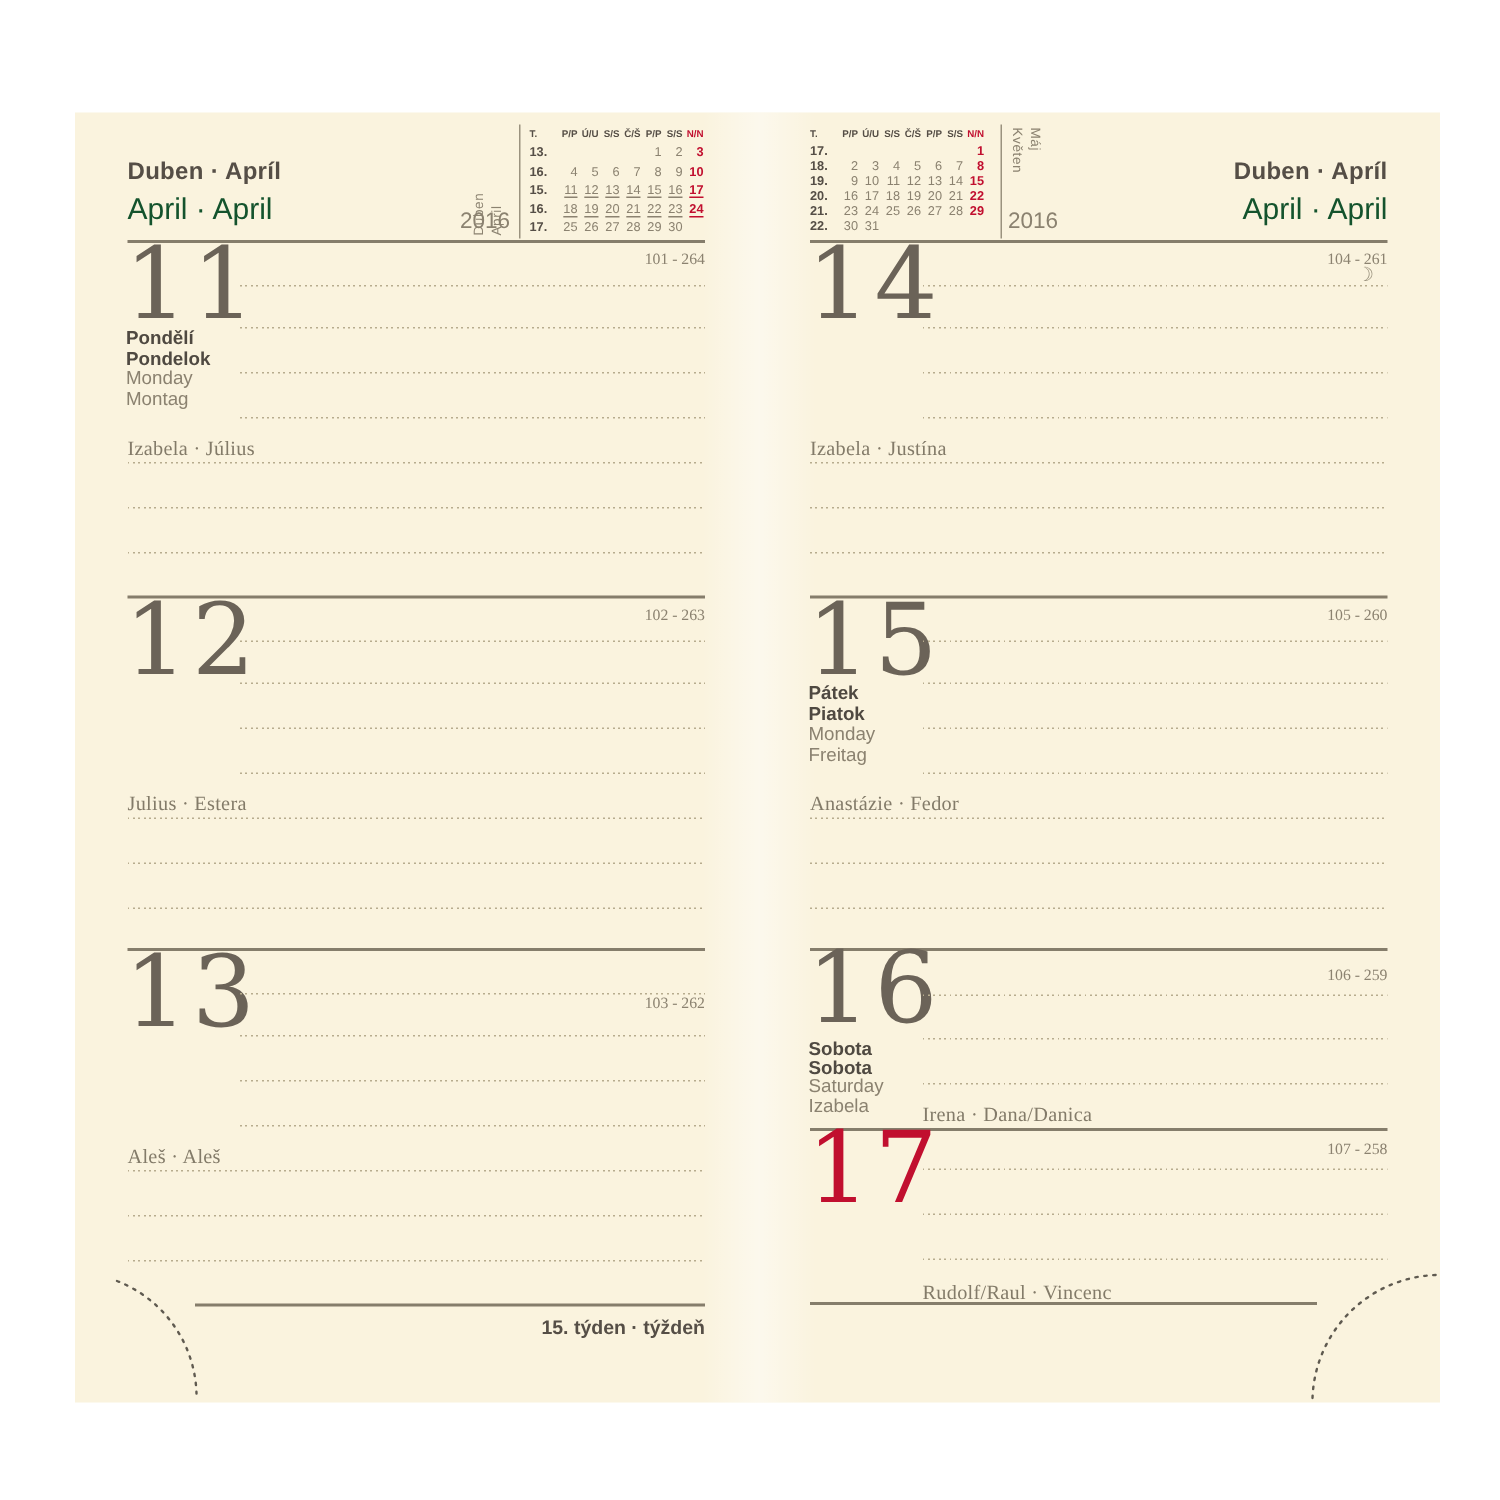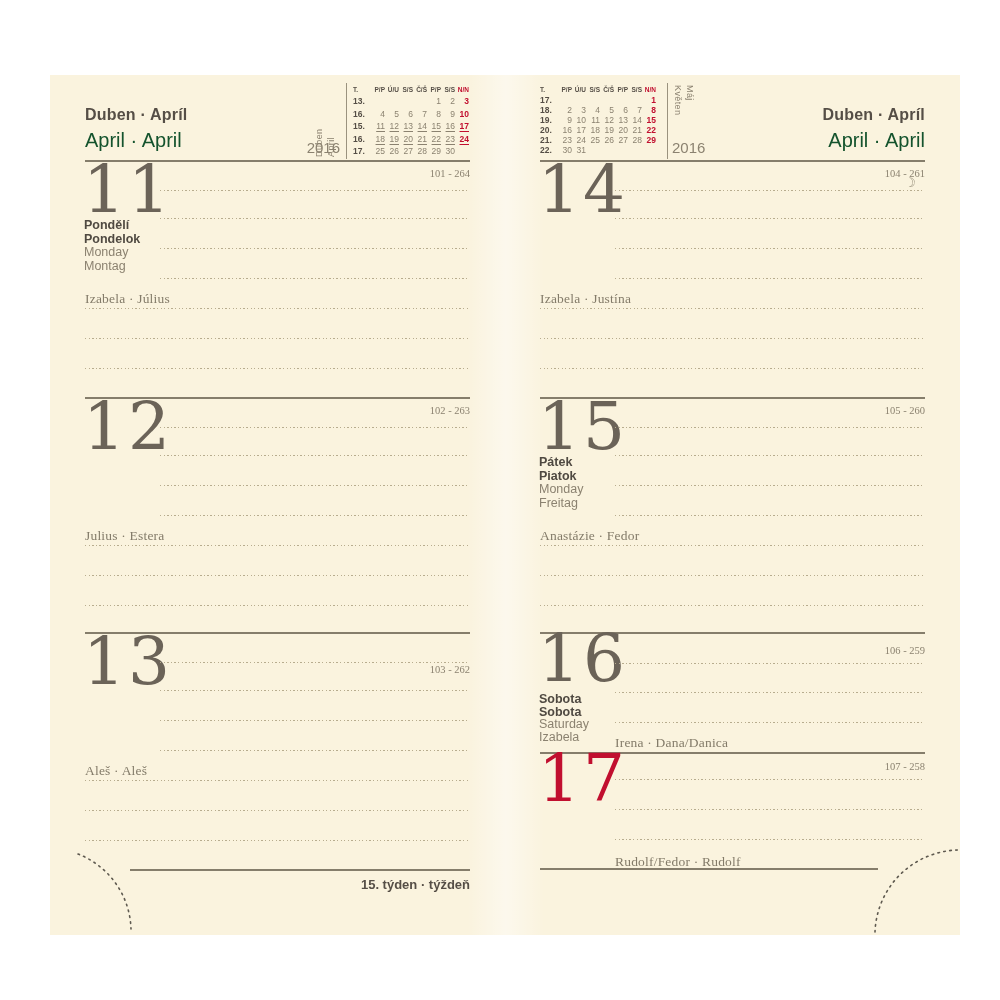--- a/index.html
+++ b/index.html
@@ -282,21 +282,21 @@
     <span class="r">Izabela</span>
   </div>
   <div class="ndays" style="left:565px;top:660px">Irena · Dana/Danica</div>
   <div class="dot" style="left:565px;top:588px;width:310px"></div>
   <div class="dot" style="left:565px;top:617px;width:310px"></div>
   <div class="dot" style="left:565px;top:647px;width:310px"></div>
   <div class="sol" style="left:490px;top:677px;width:385px"></div>
 
   <div class="pnum" style="left:755px;top:686px">107 - 258</div>
   <div class="bignum red" style="left:488px;top:671px">17</div>
-  <div class="ndays" style="left:565px;top:779px">Rudolf/Fedor · Rudolf</div>
+  <div class="ndays" style="left:565px;top:779px">Rudolf/Raul · Vincenc</div>
   <div class="dot" style="left:565px;top:704px;width:310px"></div>
   <div class="dot" style="left:565px;top:734px;width:310px"></div>
   <div class="dot" style="left:565px;top:764px;width:310px"></div>
   <div class="sol" style="left:490px;top:793px;width:338px"></div>
 
   <svg class="arcs" width="910" height="860" viewBox="0 0 910 860">
     <path d="M 28 779 A 83 83 0 0 1 81 854" fill="none" stroke="#5f5a50" stroke-width="1.6" stroke-dasharray="1.6 4.4" stroke-linecap="round"></path>
     <path d="M 825 857 A 85 85 0 0 1 912 775" fill="none" stroke="#5f5a50" stroke-width="1.6" stroke-dasharray="1.6 4.4" stroke-linecap="round"></path>
   </svg>
 </div>

